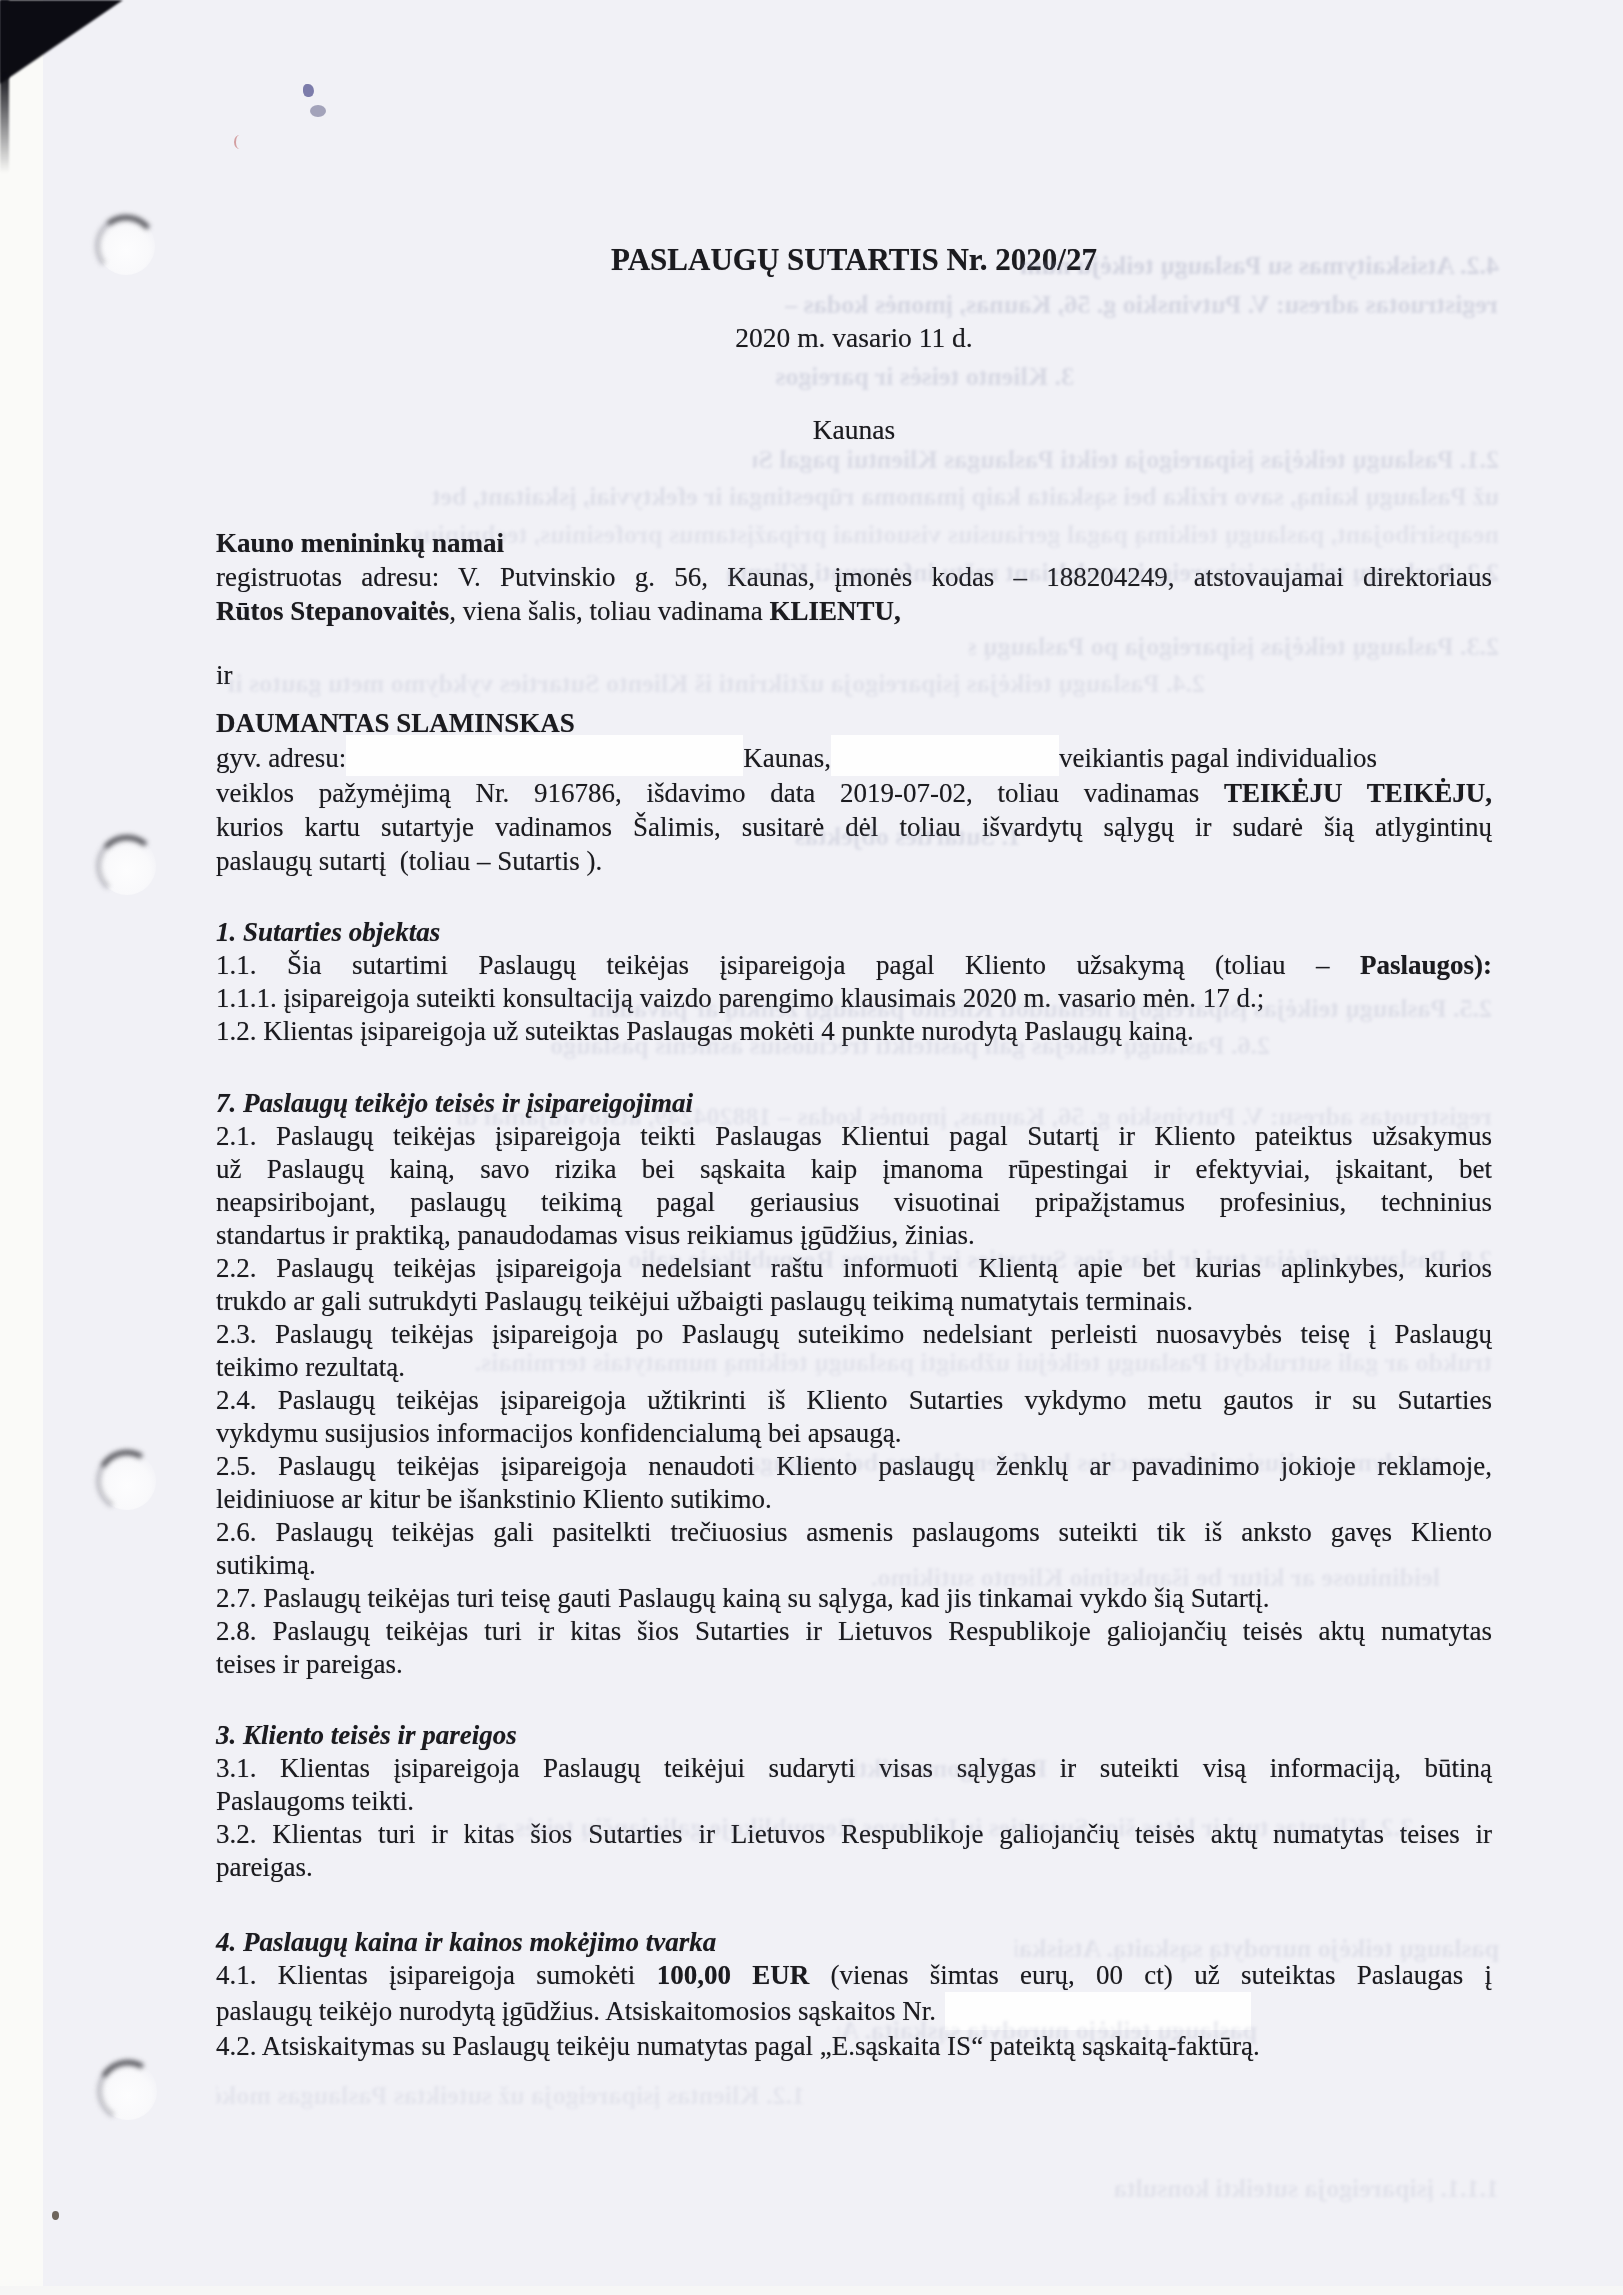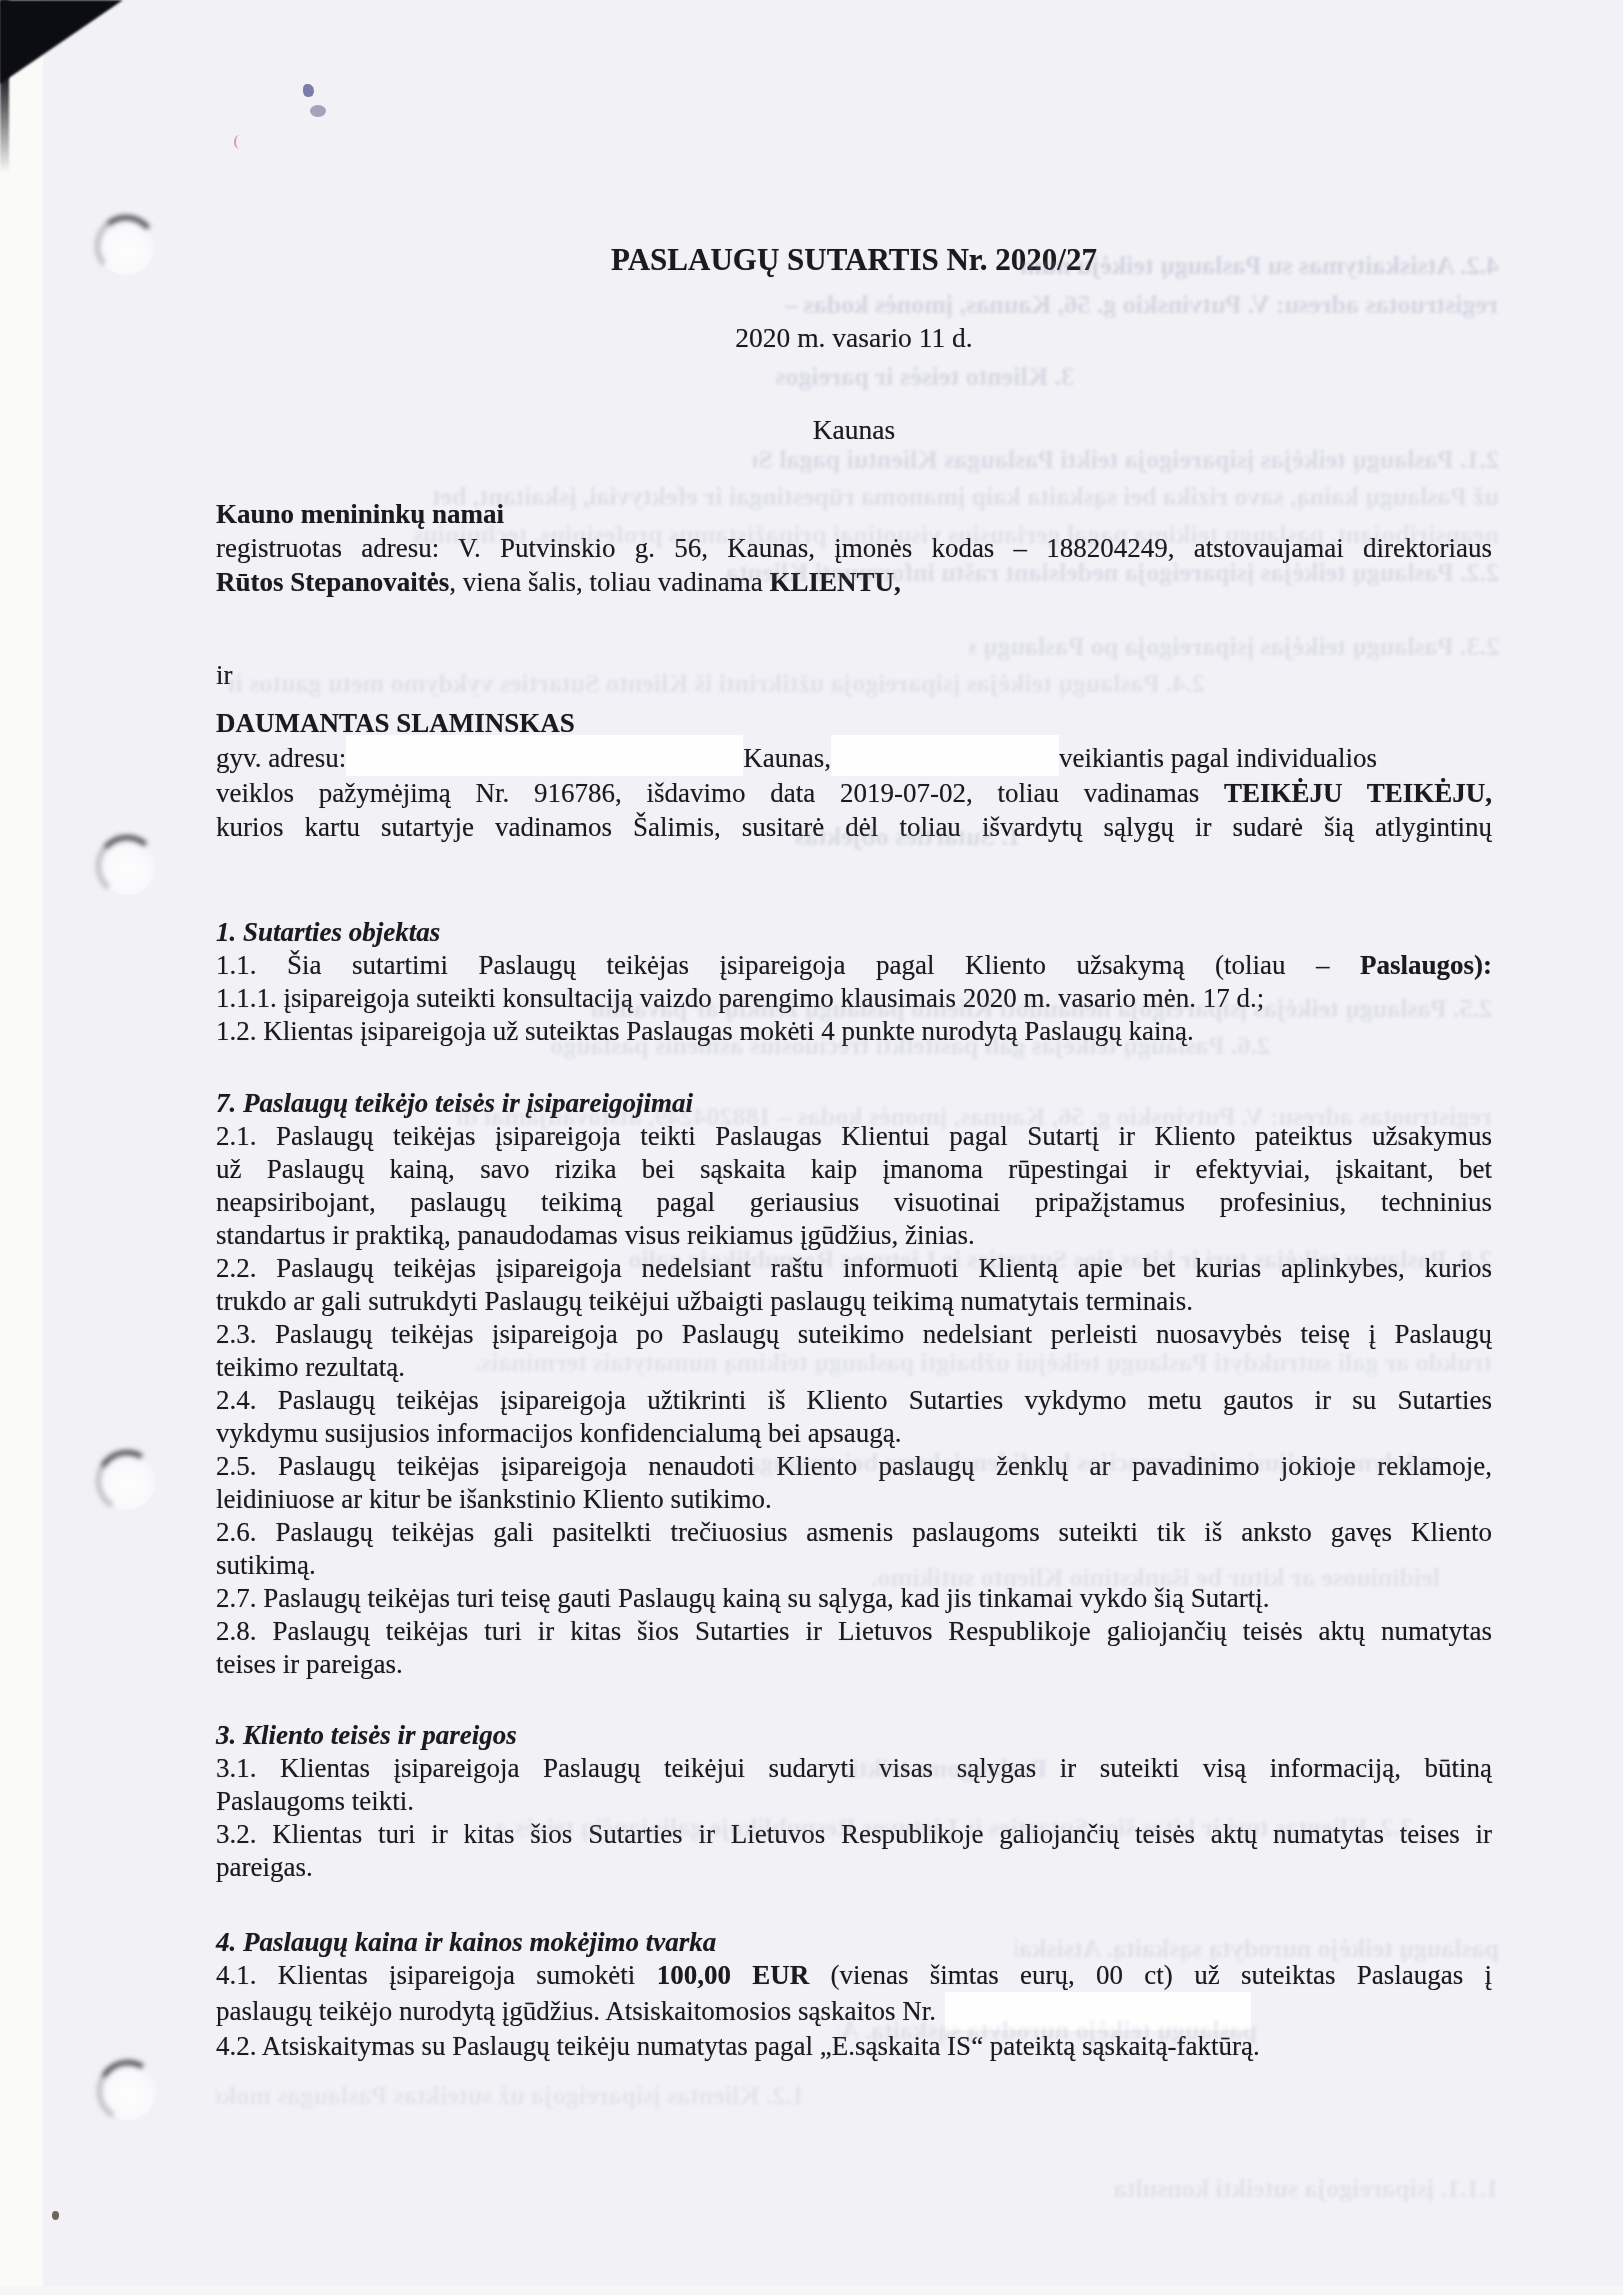--- a/index.html
+++ b/index.html
@@ -73,39 +73,40 @@
 
   <div class="speck" style="top:84px;left:303px;width:10.5px;height:13px;background:#4a4a8a;opacity:.7;border-radius:40% 60% 50% 50%;"></div>
   <div class="speck" style="top:105px;left:310px;width:15.7px;height:11.8px;background:#7a7a99;opacity:.65;"></div>
   <div class="speck" style="top:135px;left:234px;width:9.2px;height:14.4px;border-left:2px solid #c06a6a;border-radius:50%;opacity:.6;background:transparent;"></div>
   <div class="speck" style="top:2211px;left:52px;width:7.2px;height:8.5px;background:#4d4236;opacity:.8;"></div>
 
   <div class="blk c title b" style="top:241px;">PASLAUGŲ SUTARTIS  Nr.  2020/27</div>
   <div class="blk c line midsize" style="top:321px;">2020 m. vasario 11 d.</div>
   <div class="blk c line midsize" style="top:393px;margin-top:20px;">Kaunas</div>
 
-  <div class="blk lh52" style="top:497px;">
+  <div class="blk lh52" style="top:526px;">
     <div class="line b">Kauno menininkų namai</div>
     <div class="line j">registruotas adresu: V. Putvinskio g. 56, Kaunas, įmonės kodas – 188204249, atstovaujamai direktoriaus</div>
     <div class="line"><b>Rūtos Stepanovaitės</b><span>, viena šalis, toliau vadinama </span><b>KLIENTU,</b></div>
   </div>
 
   <div class="blk line" style="top:659px;">ir</div>
 
   <div class="blk lh52" style="top:706px;">
     <div class="line b">DAUMANTAS SLAMINSKAS</div>
     <div class="line addr-line">
       <span>gyv. adresu:</span>
       <span class="redact addr-box1"></span>
       <span>Kaunas,</span>
       <span class="redact addr-box2"></span>
       <span>veikiantis pagal individualios</span>
     </div>
     <div class="line j"><span>veiklos pažymėjimą Nr. 916786, išdavimo data 2019-07-02, toliau vadinamas </span><b>TEIKĖJU TEIKĖJU,</b></div>
     <div class="line j">kurios kartu sutartyje vadinamos Šalimis, susitarė dėl toliau išvardytų sąlygų ir sudarė šią atlygintinų</div>
+    <div class="line">paslaugų sutartį  (toliau – Sutartis ).</div>
   </div>
 
   <div class="blk" style="top:916px;">
     <div class="line hb">1. Sutarties objektas</div>
     <div class="line j"><span>1.1. Šia sutartimi Paslaugų teikėjas įsipareigoja pagal Kliento užsakymą (toliau – </span><b>Paslaugos):</b></div>
     <div class="line">1.1.1. įsipareigoja suteikti konsultaciją vaizdo parengimo klausimais 2020 m. vasario mėn. 17 d.;</div>
     <div class="line">1.2. Klientas įsipareigoja už suteiktas Paslaugas mokėti 4 punkte nurodytą Paslaugų kainą.</div>
   </div>
 
   <div class="blk" style="top:1087px;">

